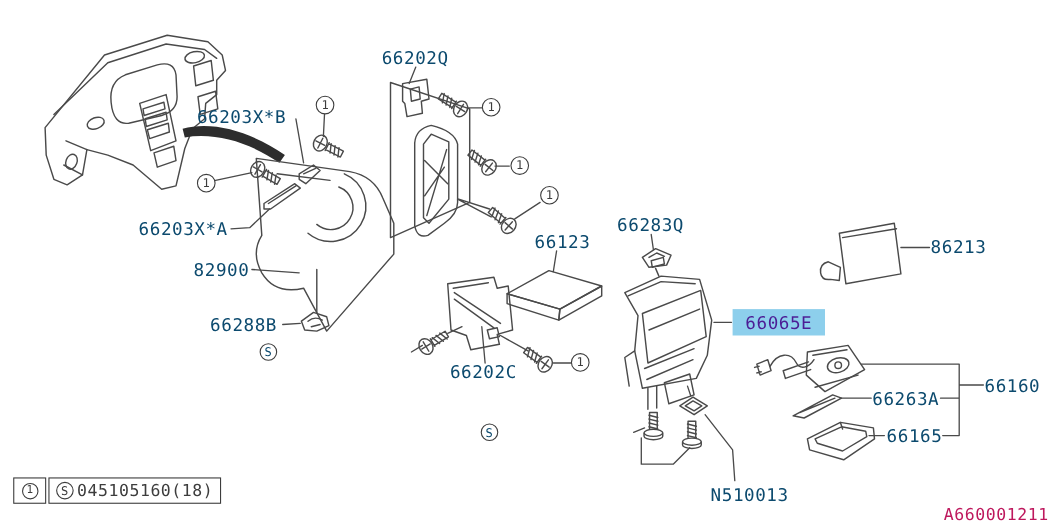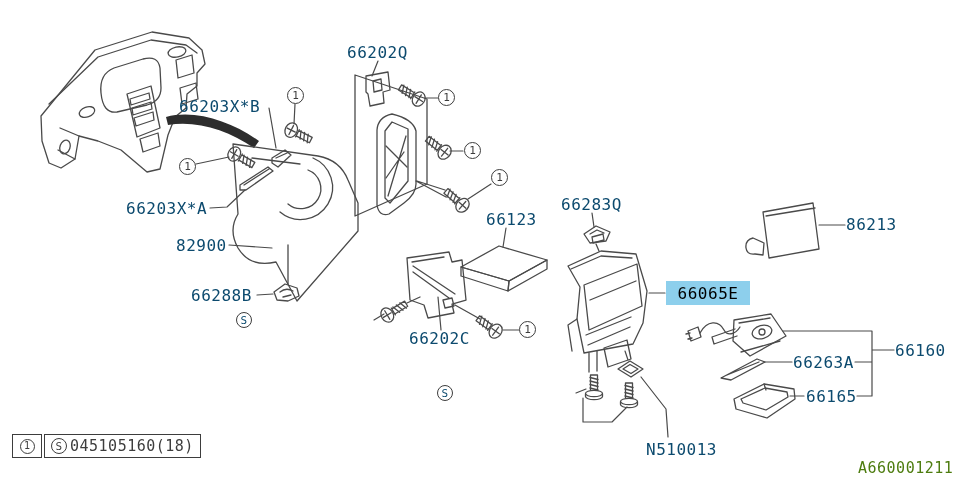--- a/index.html
+++ b/index.html
@@ -19,38 +19,38 @@
     box-sizing:border-box;
   }
   .callout{
     position:absolute;width:17px;height:17px;border:1.4px solid #3d3d3d;border-radius:50%;
     background:#fff;display:flex;align-items:center;justify-content:center;
     font-size:11px;line-height:1;color:#3d3d3d;box-sizing:border-box;
   }
   .hl{
     position:absolute;left:666px;top:281px;width:84px;height:24px;background:#8dcfec;
     display:flex;align-items:center;justify-content:center;font-size:16px;
-    letter-spacing:.5px;color:#000000;cursor:pointer;
+    letter-spacing:.5px;color:#4c1d95;cursor:pointer;
   }
   .legend{position:absolute;left:12px;top:434px;display:flex;gap:2px;}
   .legend .cell1{
     width:30px;height:24px;border:1.6px solid #3d3d3d;display:flex;align-items:center;
     justify-content:center;box-sizing:border-box;background:#fff;
   }
   .legend .cell2{
     height:24px;border:1.6px solid #3d3d3d;display:flex;align-items:center;
     padding:0 6px;gap:3px;box-sizing:border-box;font-size:15px;color:#3d3d3d;
     letter-spacing:.5px;background:#fff;
   }
   .mini-callout{
     width:15px;height:15px;border:1.3px solid #3d3d3d;border-radius:50%;display:flex;
     align-items:center;justify-content:center;font-size:10px;line-height:1;color:#3d3d3d;
     box-sizing:border-box;
   }
-  .docnum{position:absolute;left:858px;top:459px;font-size:15px;color:#4d7c0f;letter-spacing:.5px;}
+  .docnum{position:absolute;left:858px;top:459px;font-size:15px;color:#be185d;letter-spacing:.5px;}
 </style>
 </head>
 <body>
 
 <div class="stage">
 
   <svg class="lineart" width="960" height="479" viewBox="0 0 960 479" fill="none" stroke="#4a4a4a" stroke-width="1.3" stroke-linecap="round" stroke-linejoin="round">
     <defs>
       <g id="screw">
         <path d="M-20,-3 L-5,-3 M-20,3 L-5,3 M-20,-3 L-20,3 M-5,-4 L-5,4"></path>

